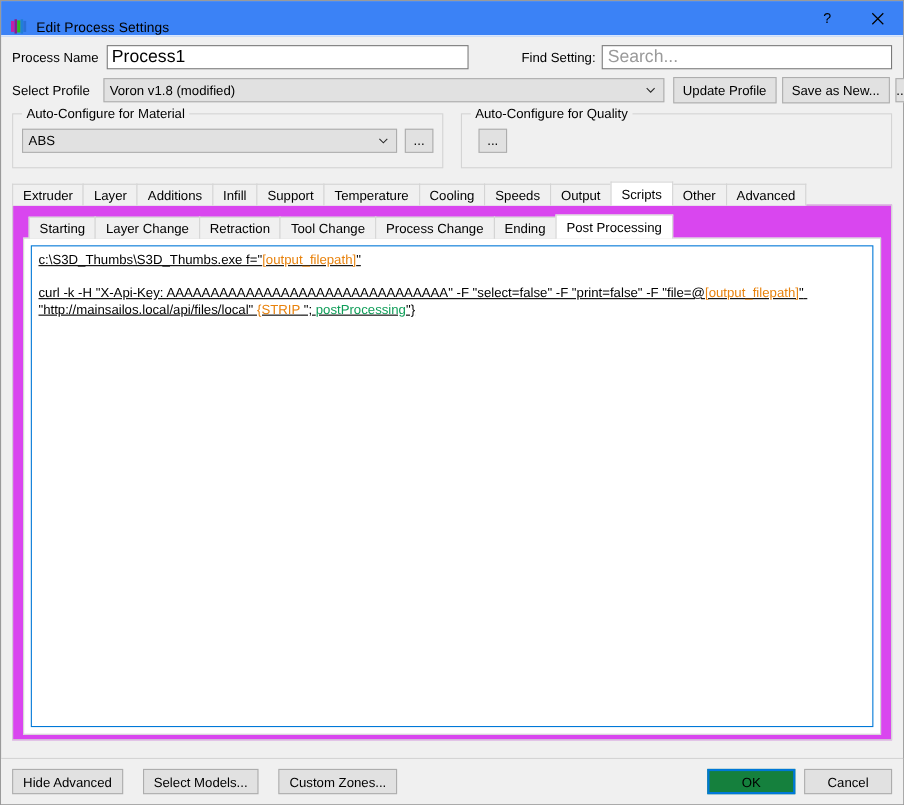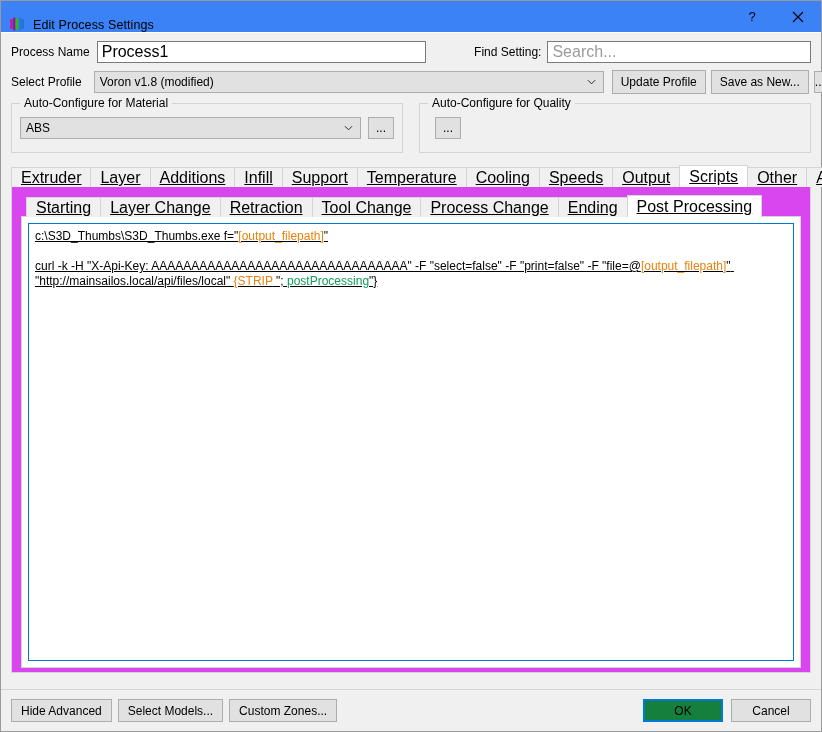--- a/index.html
+++ b/index.html
@@ -196,34 +196,33 @@
   
   #tabs-wrap { margin-top: 12px; position: relative; }
   .tabrow {
     display: flex;
     align-items: flex-end;
     height: 22px;
     position: relative;
     z-index: 2;
   }
   .tab {
-    font-size: 16px;
+    font-size: 12px;
     height: 20px;
     line-height: 20px;
     padding: 0 9px;
     box-sizing: border-box;
     border: 1px solid #d4d4d4;
     border-bottom: none;
     background: #f0f0f0;
     color: #000;
     cursor: default;
     margin-right: -1px;
     white-space: nowrap;
     position: relative;
-    text-decoration: underline;
   }
   .tab.active {
     background: #ffffff;
     height: 22px;
     line-height: 22px;
     z-index: 3;
     border-color: #d4d4d4;
   }
   #main-tabpanel {
     border: 1px solid #d4d4d4;
@@ -285,21 +284,21 @@
     bottom: 0;
     height: 42px;
     background: #f0f0f0;
     border-top: 1px solid #d4d4d4;
     display: flex;
     align-items: center;
     padding: 0 10px;
     box-sizing: border-box;
   }
   #footer .btn { height: 23px; padding: 0 9px; }
-  #footer-left { display: flex; gap: 6px; }
+  #footer-left { display: flex; gap: 18px; }
   #footer-right { margin-left: auto; display: flex; gap: 8px; }
   #ok-btn {
     width: 80px;
     border: 2px solid #0078d7;
     background: #15803d;
     padding: 0;
   }
   #cancel-btn { width: 80px; padding: 0; }
 </style>
 </head>

